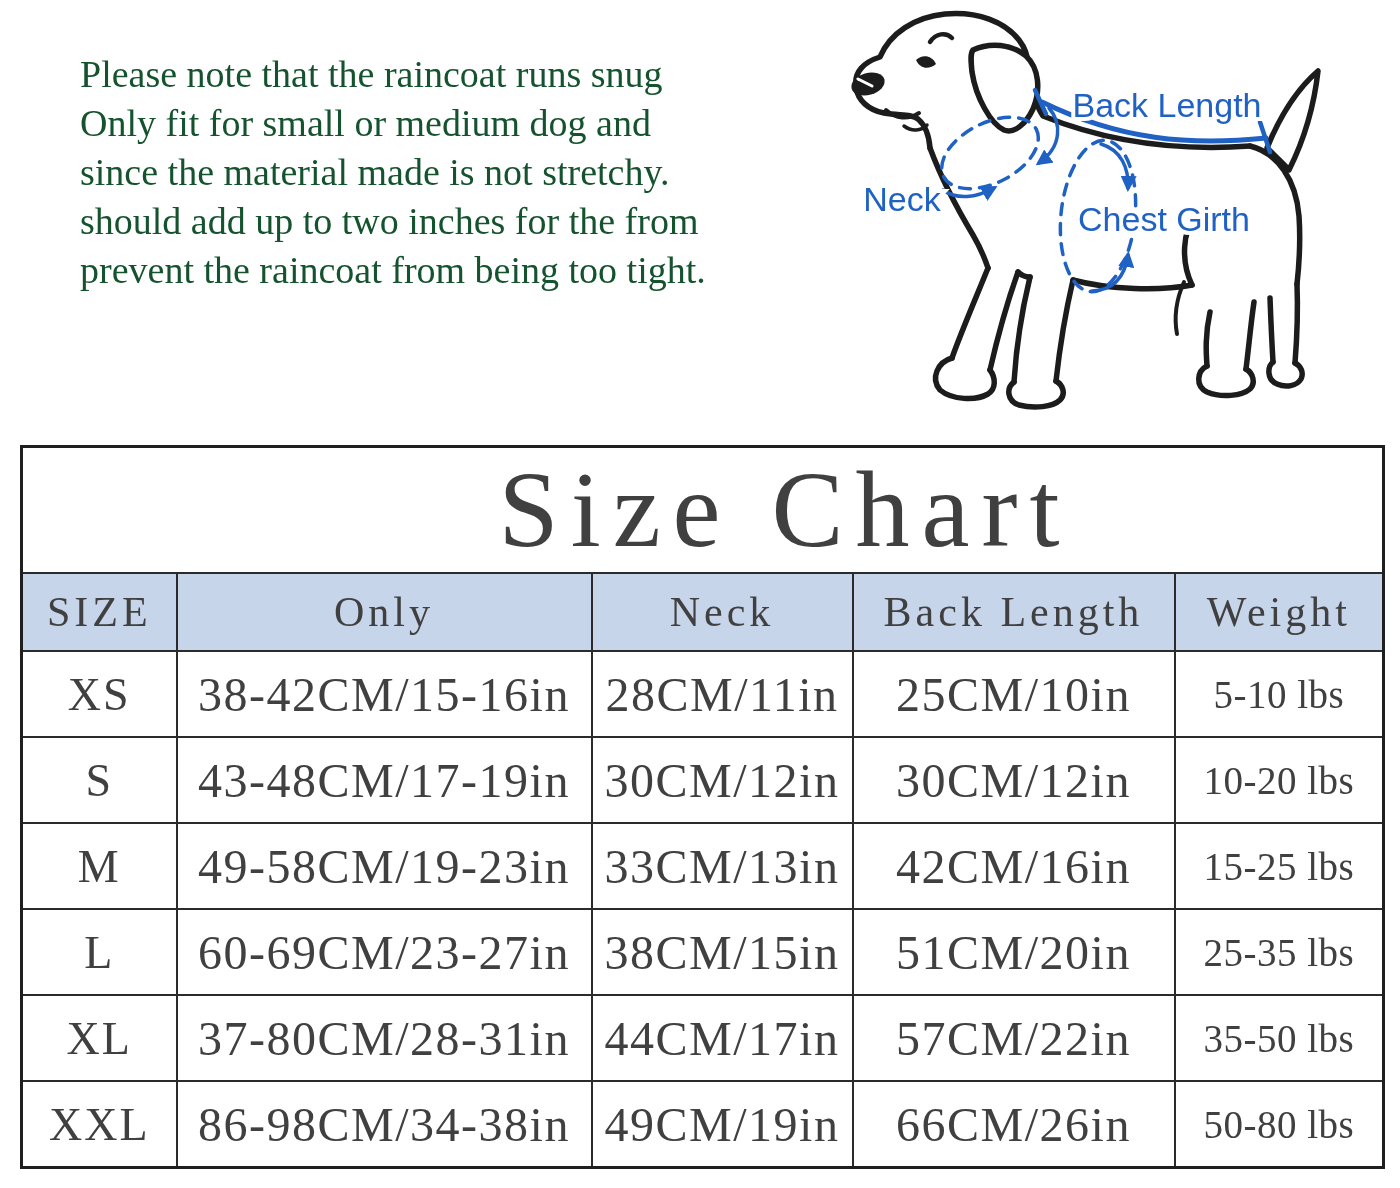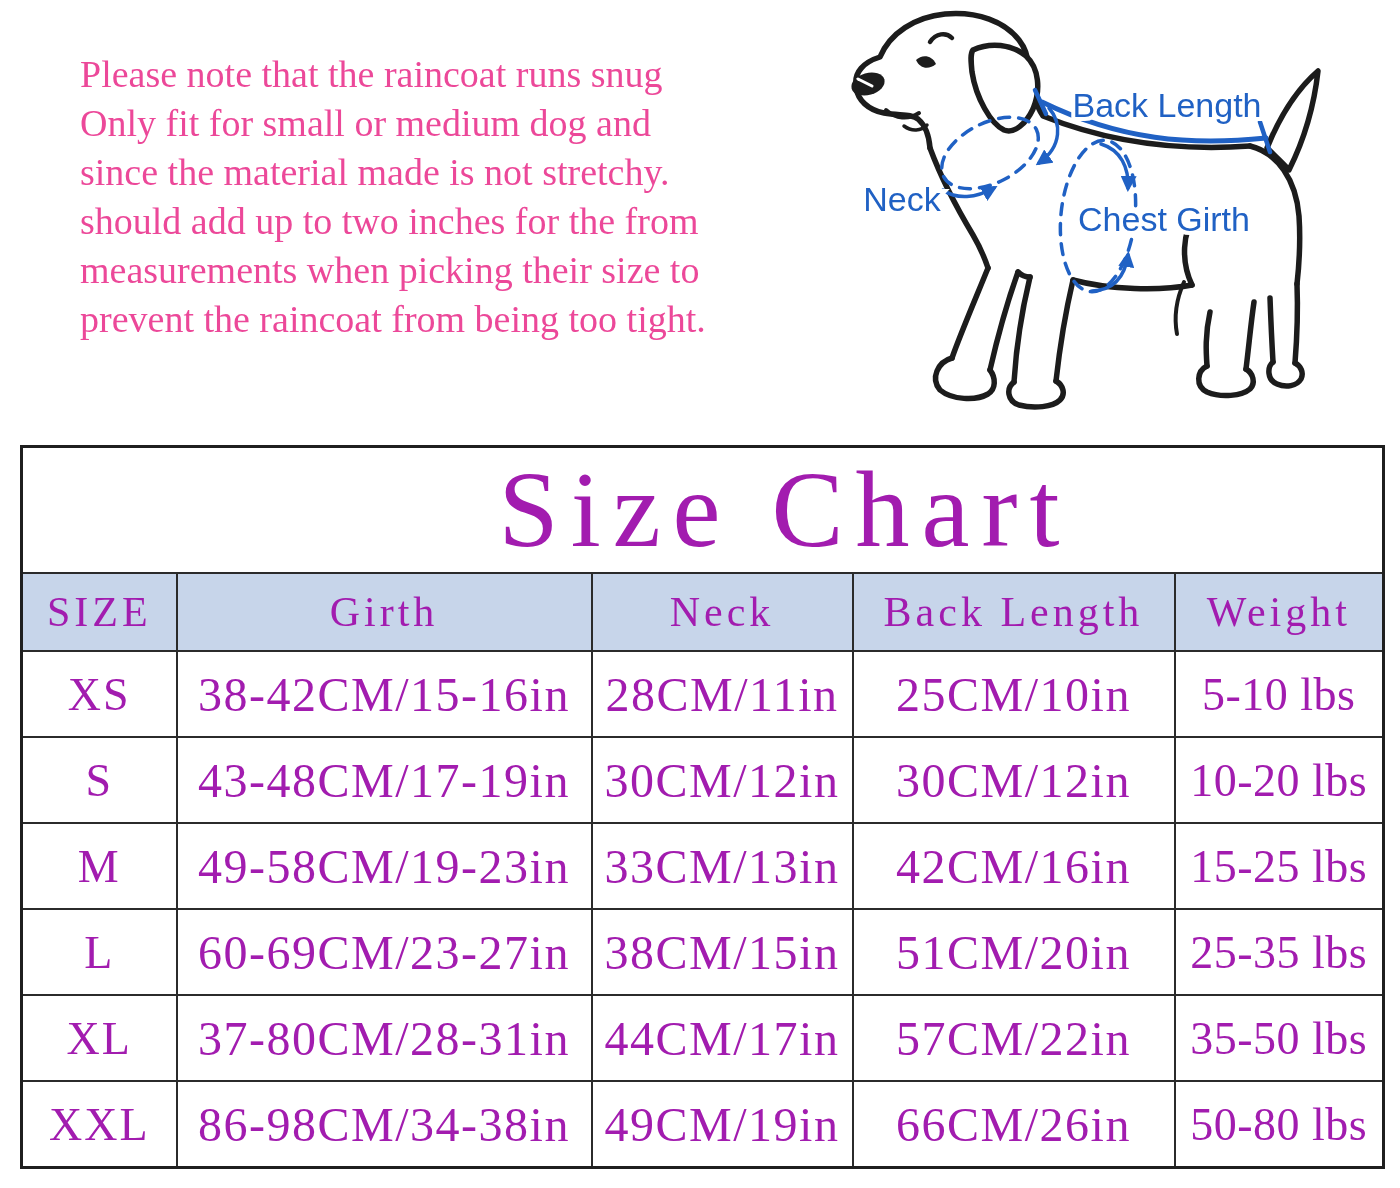--- a/index.html
+++ b/index.html
@@ -1,53 +1,52 @@
 <!DOCTYPE html>
 <html><head>
 <meta charset="utf-8">
 <style>
   html,body{margin:0;padding:0;background:#ffffff;}
   body{width:1400px;height:1188px;position:relative;overflow:hidden;
        font-family:"Liberation Serif","DejaVu Serif",serif;color:#111;}
 
   
   .note{position:absolute;left:80px;top:50px;width:740px;
-        font-size:38px;line-height:49px;color:#ec4899;}
+        font-size:38px;line-height:49px;color:#14532d;}
   .note div{white-space:nowrap;}
 
   
   .dog-wrap{position:absolute;left:830px;top:0;width:570px;height:430px;}
   .dog-wrap svg{display:block;width:100%;height:100%;}
   .anno-text{font-family:"Liberation Sans","DejaVu Sans",sans-serif;
              font-size:34px;fill:#2061c4;stroke:#ffffff;stroke-width:8px;
              paint-order:stroke;}
 
   
   table.size-chart{position:absolute;left:20px;top:445px;width:1362px;
         border-collapse:collapse;table-layout:fixed;
         border:3px solid #1f1f1f;}
   table.size-chart th,table.size-chart td{
         border:2px solid #2b2b2b;text-align:center;vertical-align:middle;
-        padding:0;color:#a21caf;font-weight:normal;overflow:hidden;}
+        padding:0;color:#404040;font-weight:normal;overflow:hidden;}
   .title-cell{height:114px;font-size:108px;letter-spacing:12px;
         text-indent:165px;white-space:nowrap;}
   tr.header-row th{height:76px;background:#c7d5ea;font-size:42px;letter-spacing:4px;}
   tbody td{height:84px;font-size:48px;letter-spacing:1.5px;white-space:nowrap;font-family:Liberation Serif, serif;}
   td.c-size{font-weight:bold;font-size:46px;letter-spacing:2px;}
-  td.c-weight{font-size:46px;letter-spacing:0.5px;margin-left:6px;}
+  td.c-weight{font-size:39px;letter-spacing:0.5px;margin-left:6px;}
 </style>
 </head>
 <body>
 
 <div class="note">
   <div>Please note that the raincoat runs snug</div>
   <div>Only fit for small or medium dog and</div>
   <div>since the material made is not stretchy.</div>
   <div>should add up to two inches for the from</div>
-  <div>measurements when picking their size to</div>
   <div>prevent the raincoat from being too tight.</div>
 </div>
 
 <div class="dog-wrap">
 <svg viewBox="0 0 570 430">
   <defs>
     <marker id="arr" viewBox="0 0 10 10" refX="7.5" refY="5" markerWidth="4.6" markerHeight="4.6" orient="auto-start-reverse">
       <path d="M 0 0 L 10 5 L 0 10 z" fill="#2061c4"></path>
     </marker>
   </defs>
@@ -131,21 +130,21 @@
       <col style="width:261px">
     <col style="width:322px">
       <col style="width:209px">
   </colgroup>
   <thead>
     <tr>
       <th class="title-cell" colspan="5">Size Chart</th>
     </tr>
     <tr class="header-row">
       <th>SIZE</th>
-      <th>Girth</th>
+      <th>Only</th>
       <th>Neck</th>
       <th>Back Length</th>
       <th>Weight</th>
     </tr>
   </thead>
   <tbody>
     <tr>
       <td class="c-size">XS</td>
       <td>38-42CM/15-16in</td>
       <td>28CM/11in</td>

